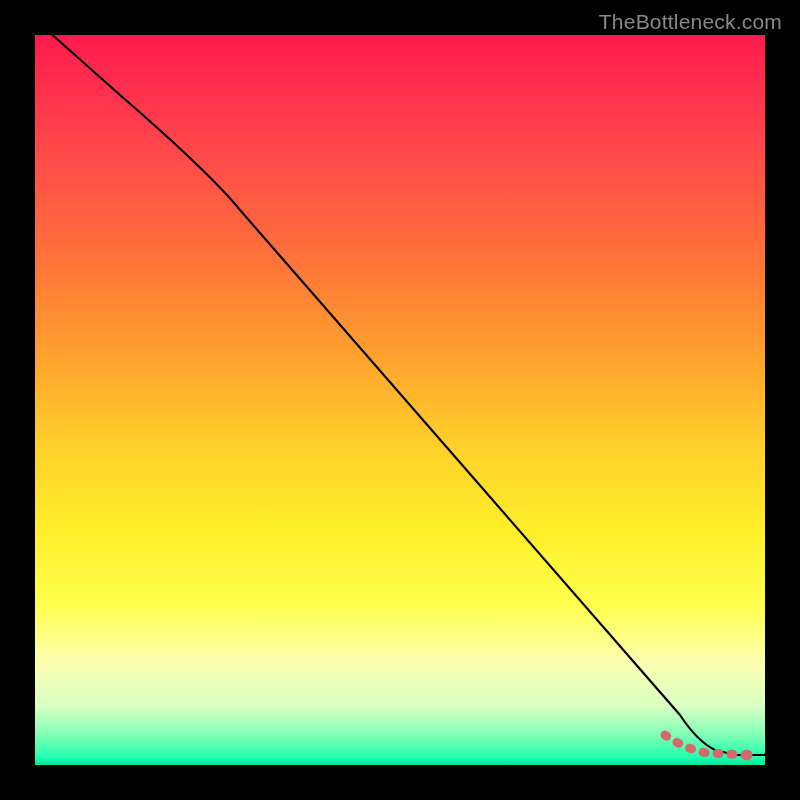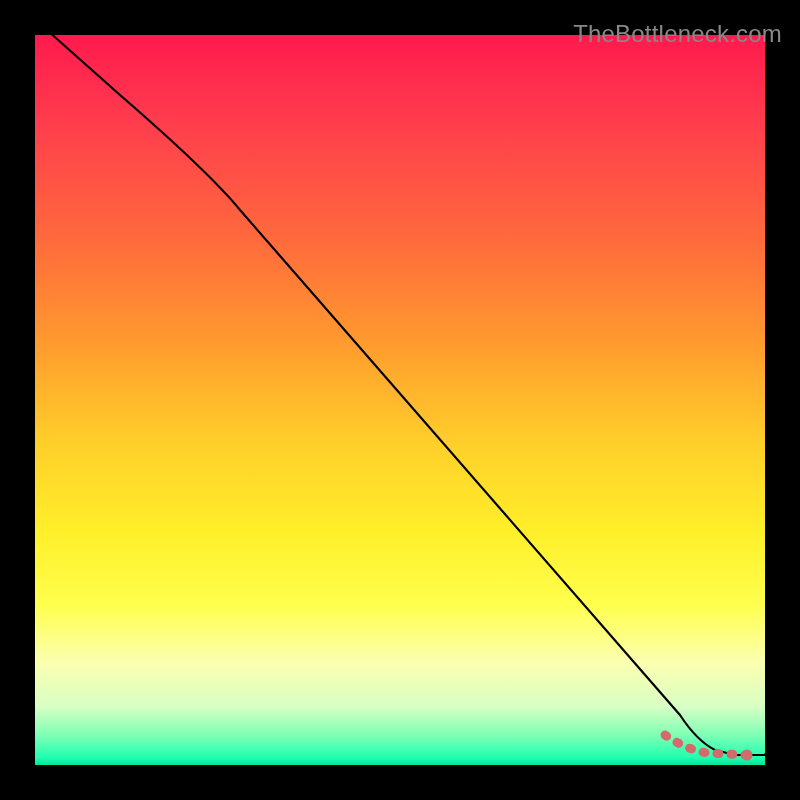--- a/index.html
+++ b/index.html
@@ -44,24 +44,24 @@
   svg.overlay {
     position: absolute;
     left: 35px;
     top: 35px;
     width: 730px;
     height: 730px;
     overflow: visible;
   }
   .watermark {
     position: absolute;
-    top: 20px;
+    top: 10px;
     right: 18px;
     color: #888;
-    font-size: 24px;
+    font-size: 21px;
     letter-spacing: 0.2px;
     font-weight: 400;
   }
 </style>
 </head>
 <body>
 
 <div class="frame">
 
   <div class="plot-area"></div>

